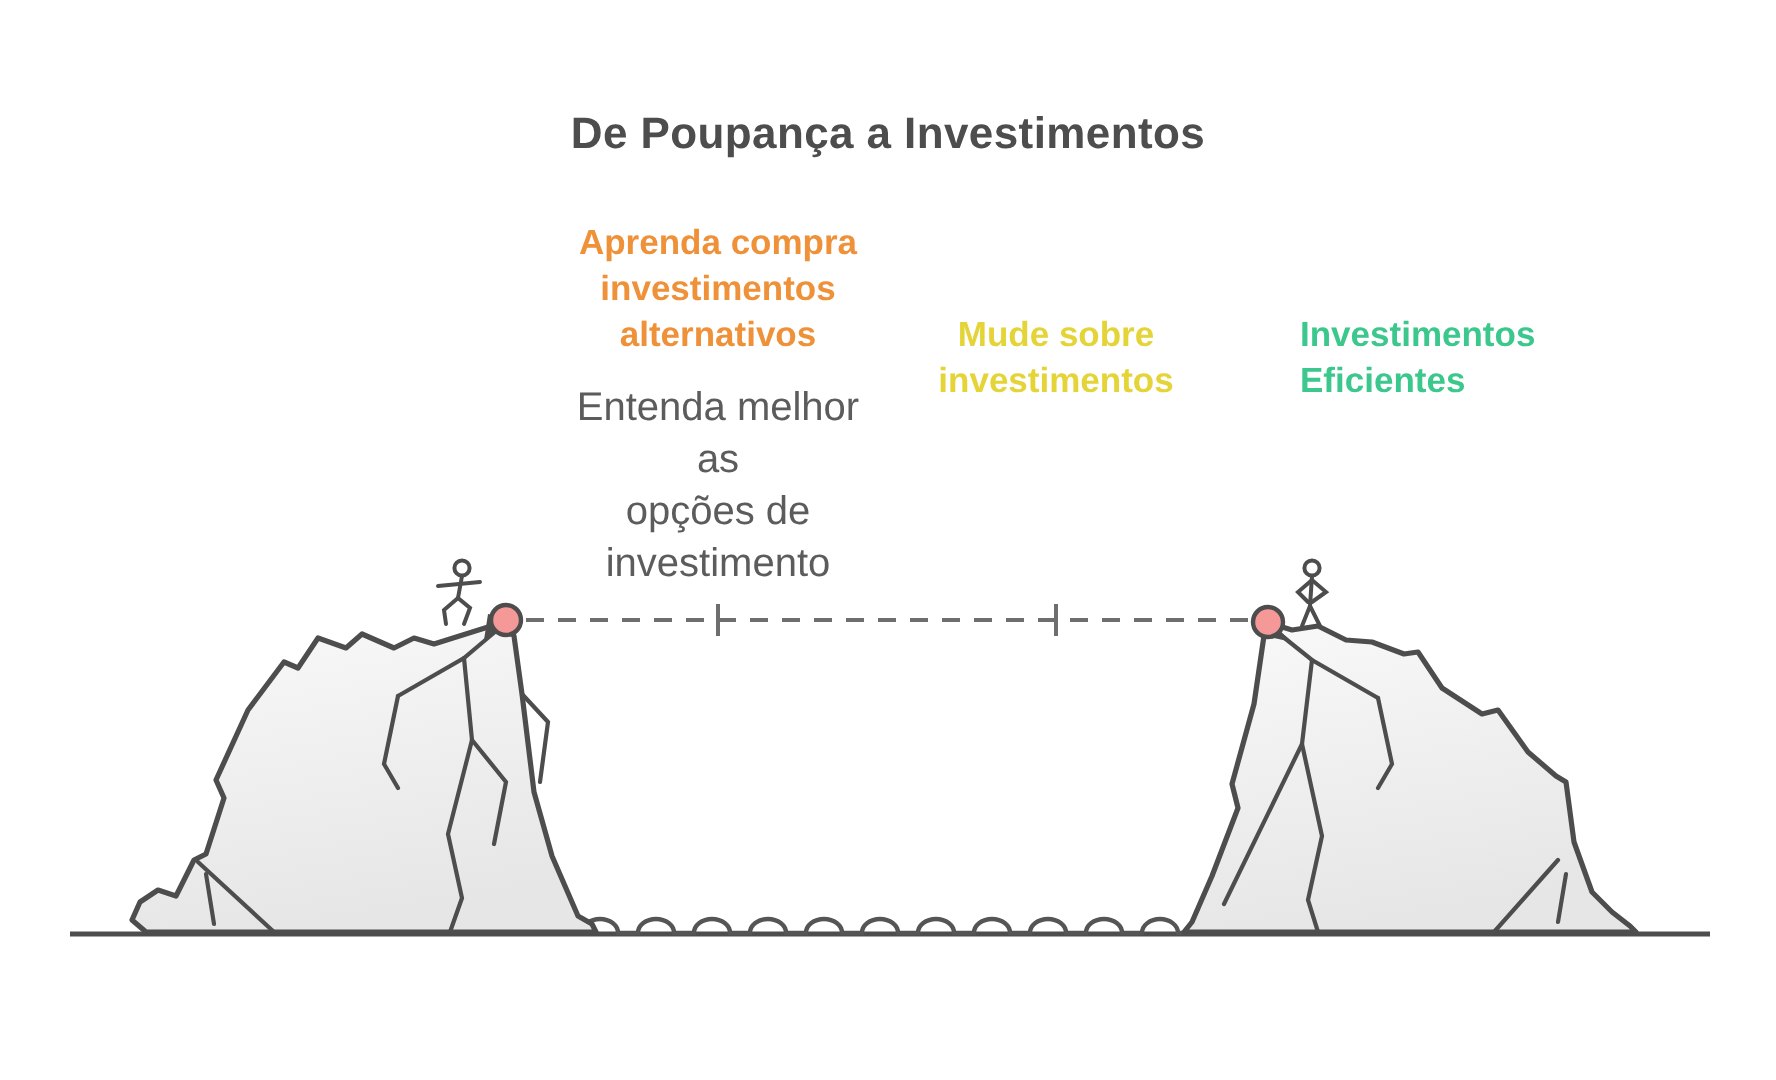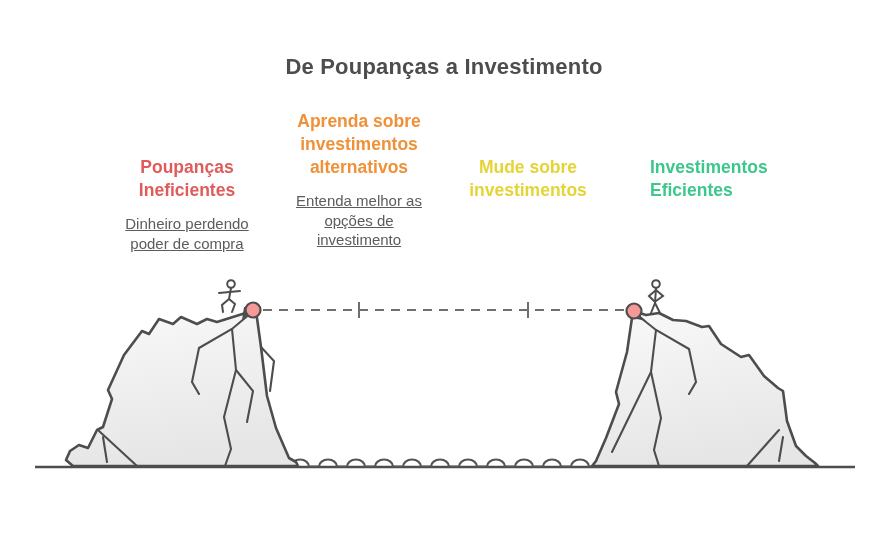--- a/index.html
+++ b/index.html
@@ -10,46 +10,39 @@
   .title {
     position:absolute; top:54px; left:0; width:888px; text-align:center;
     font-size:22px; font-weight:bold; color:#4d4d4d; letter-spacing:.2px;
   }
   .step { position:absolute; }
   .step .heading {
     margin:0; font-size:17.5px; font-weight:bold; line-height:1.32;
     white-space:pre-line;
   }
   .step .desc {
-    margin:12px 0 10px 0; font-size:15px; line-height:1.3; color:#5c5c5c;
+    margin:12px 0 10px 0; font-size:20px; line-height:1.3; color:#5c5c5c;
     white-space:pre-line;
-    text-decoration:underline;
   }
   .step-1 { left:107px; top:156px; width:160px; text-align:center; }
   .step-2 { left:279px; top:110px; width:160px; text-align:center; }
   .step-3 { left:448px; top:156px; width:160px; text-align:center; }
   .step-4 { left:650px; top:156px; width:160px; text-align:left; }
   .scene { position:absolute; left:0; top:0; }
 </style>
 </head>
 <body>
 
 <div class="canvas">
 
-  <div class="title">De Poupanças a Investimento</div>
+  <div class="title">De Poupança a Investimentos</div>
 
-  <div class="step step-1">
-    <div class="heading" style="color: rgb(224, 91, 91);">Poupanças
-Ineficientes</div>
-    <div class="desc">Dinheiro perdendo
-poder de compra</div>
-  </div>
 
   <div class="step step-2">
-    <div class="heading" style="color: rgb(239, 145, 56);">Aprenda sobre
+    <div class="heading" style="color: rgb(239, 145, 56);">Aprenda compra
 investimentos
 alternativos</div>
     <div class="desc">Entenda melhor as
 opções de
 investimento</div>
   </div>
 
   <div class="step step-3">
     <div class="heading" style="color: rgb(229, 212, 55);">Mude sobre
 investimentos</div>

